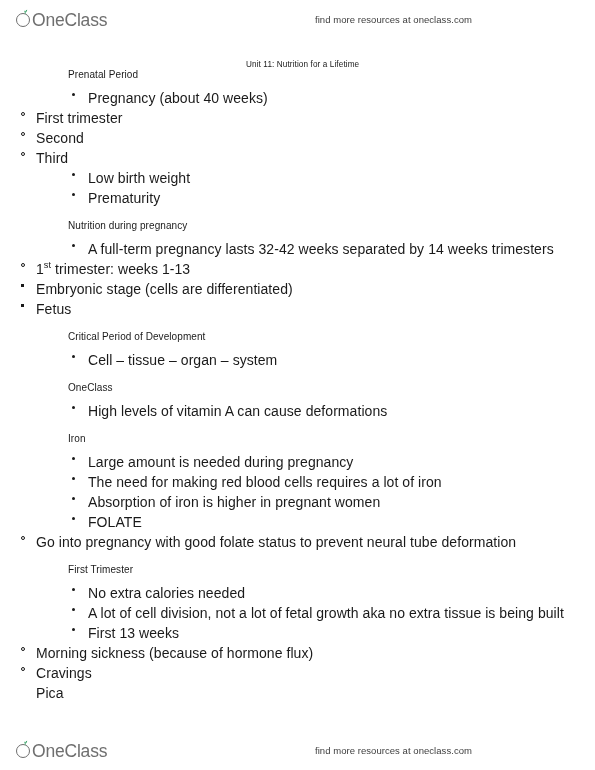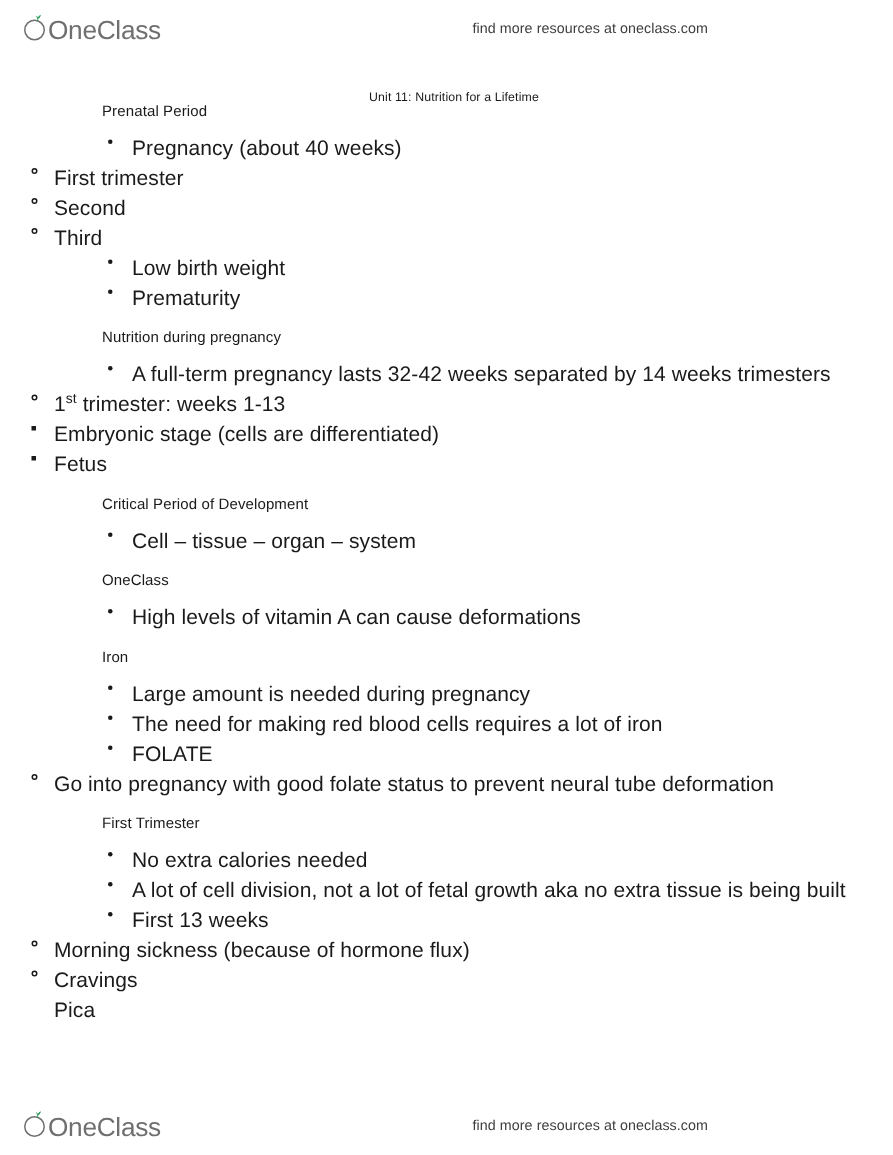--- a/index.html
+++ b/index.html
@@ -289,20 +289,24 @@
       <li class="item">
         <span class="bullet"></span>
         <span class="txt">Large amount is needed during pregnancy</span>
       </li>
       <li class="item">
         <span class="bullet"></span>
         <span class="txt">The need for making red blood cells requires a lot of iron</span>
       </li>
       <li class="item">
         <span class="bullet"></span>
+        <span class="txt">Absorption of iron is higher in pregnant women</span>
+      </li>
+      <li class="item">
+        <span class="bullet"></span>
         <span class="txt">FOLATE</span>
       </li>
       <ul class="lvl2">
         <li class="item">
           <span class="bullet"></span>
           <span class="txt">Go into pregnancy with good folate status to prevent neural tube deformation</span>
         </li>
       </ul>
     </ul>
   </div>

